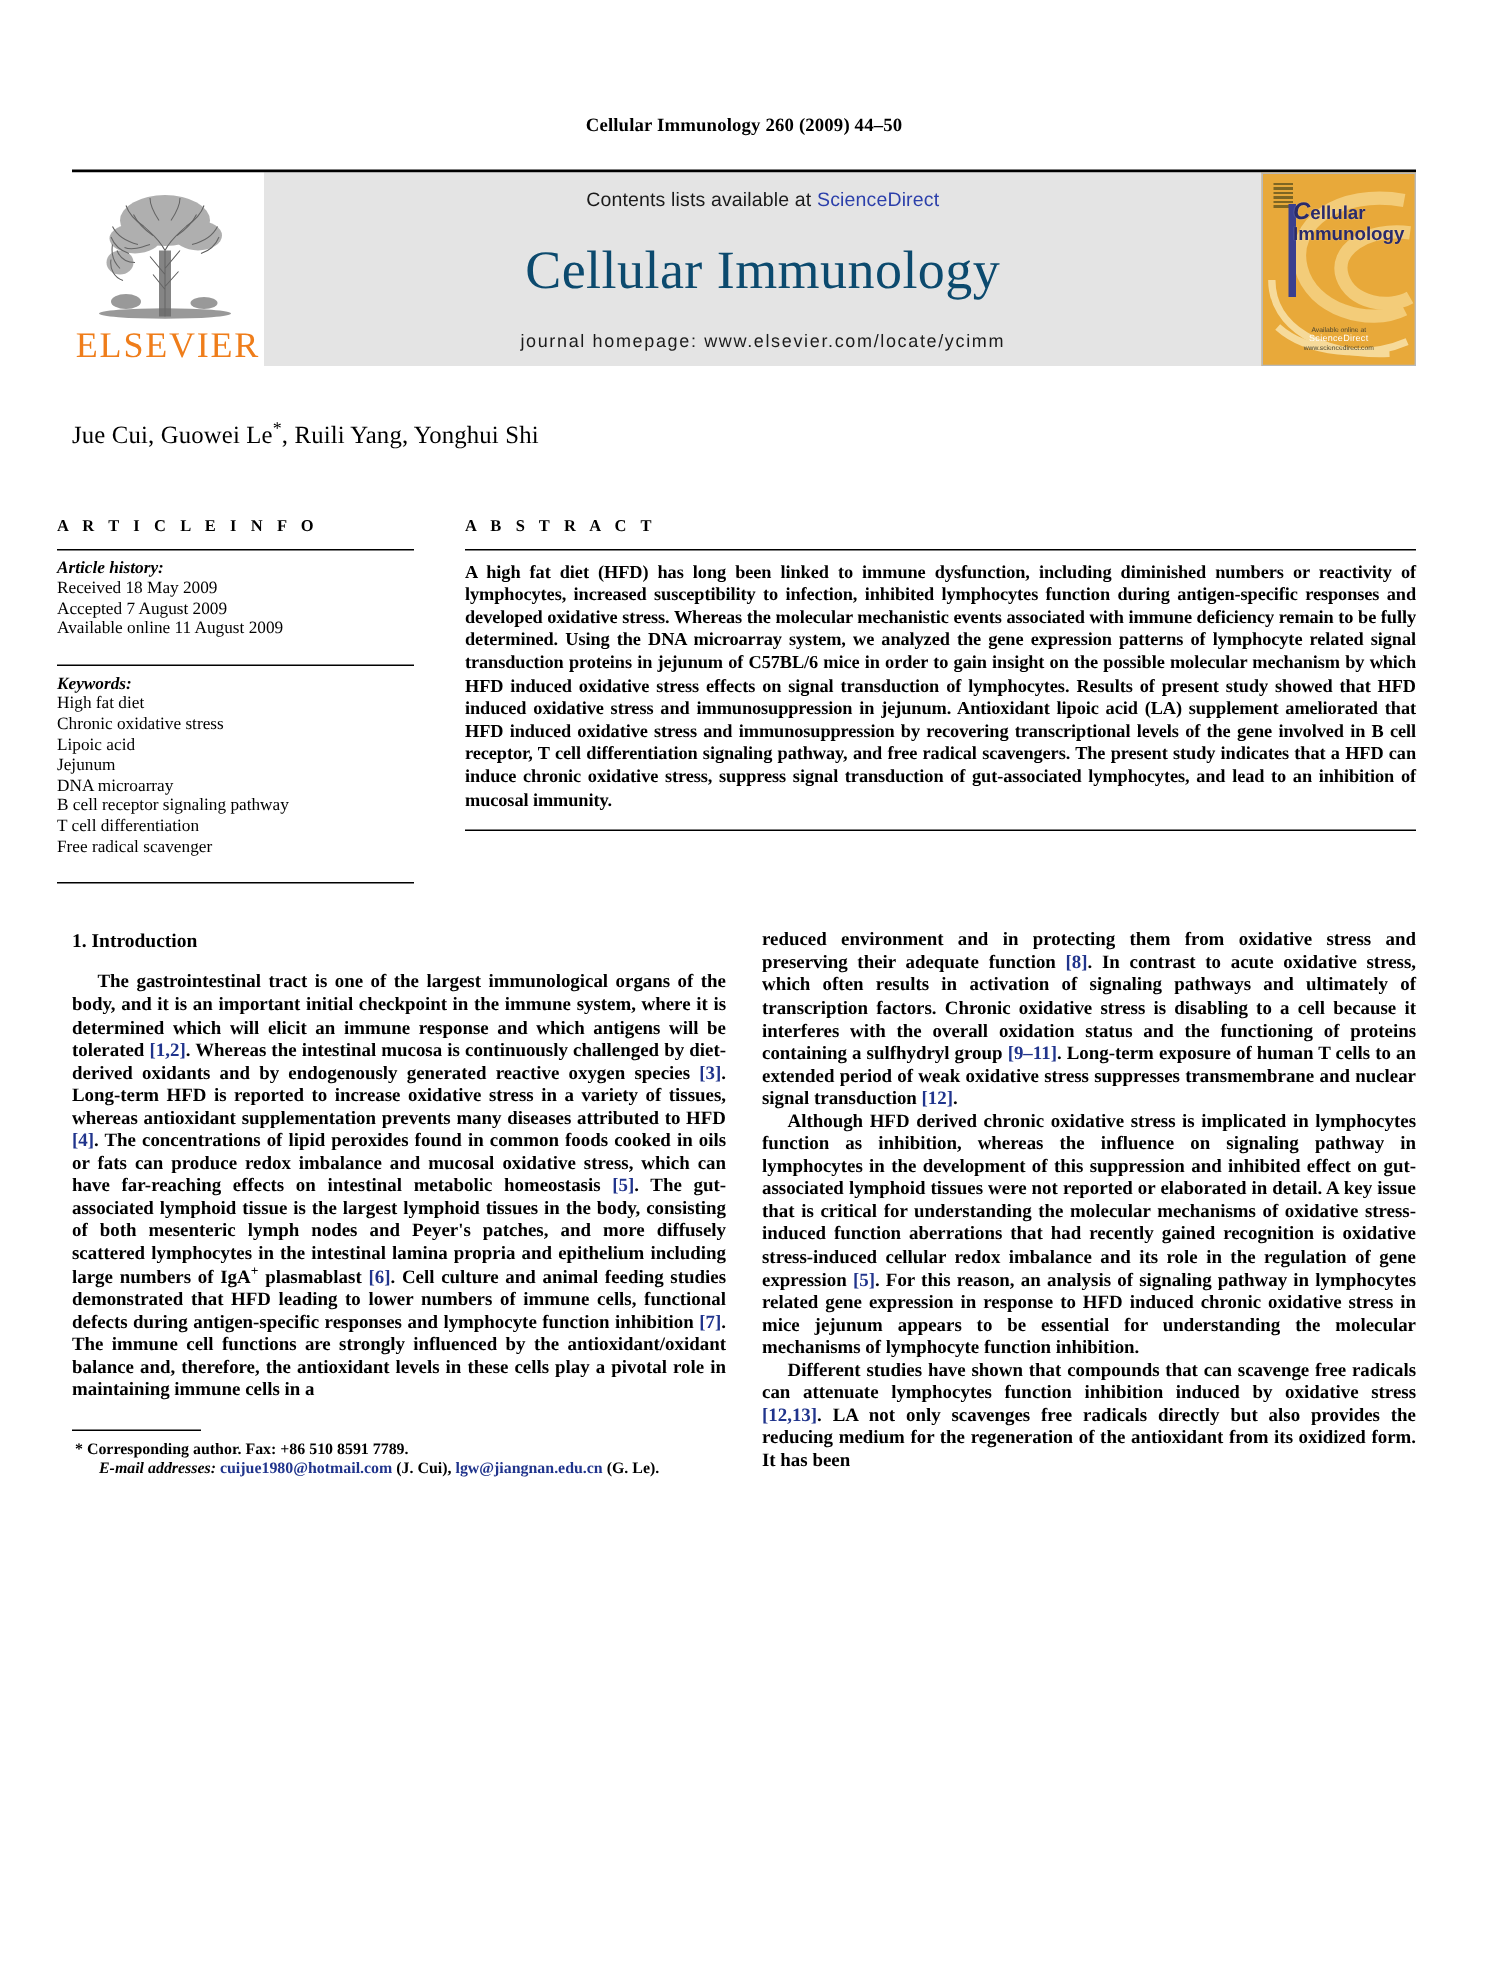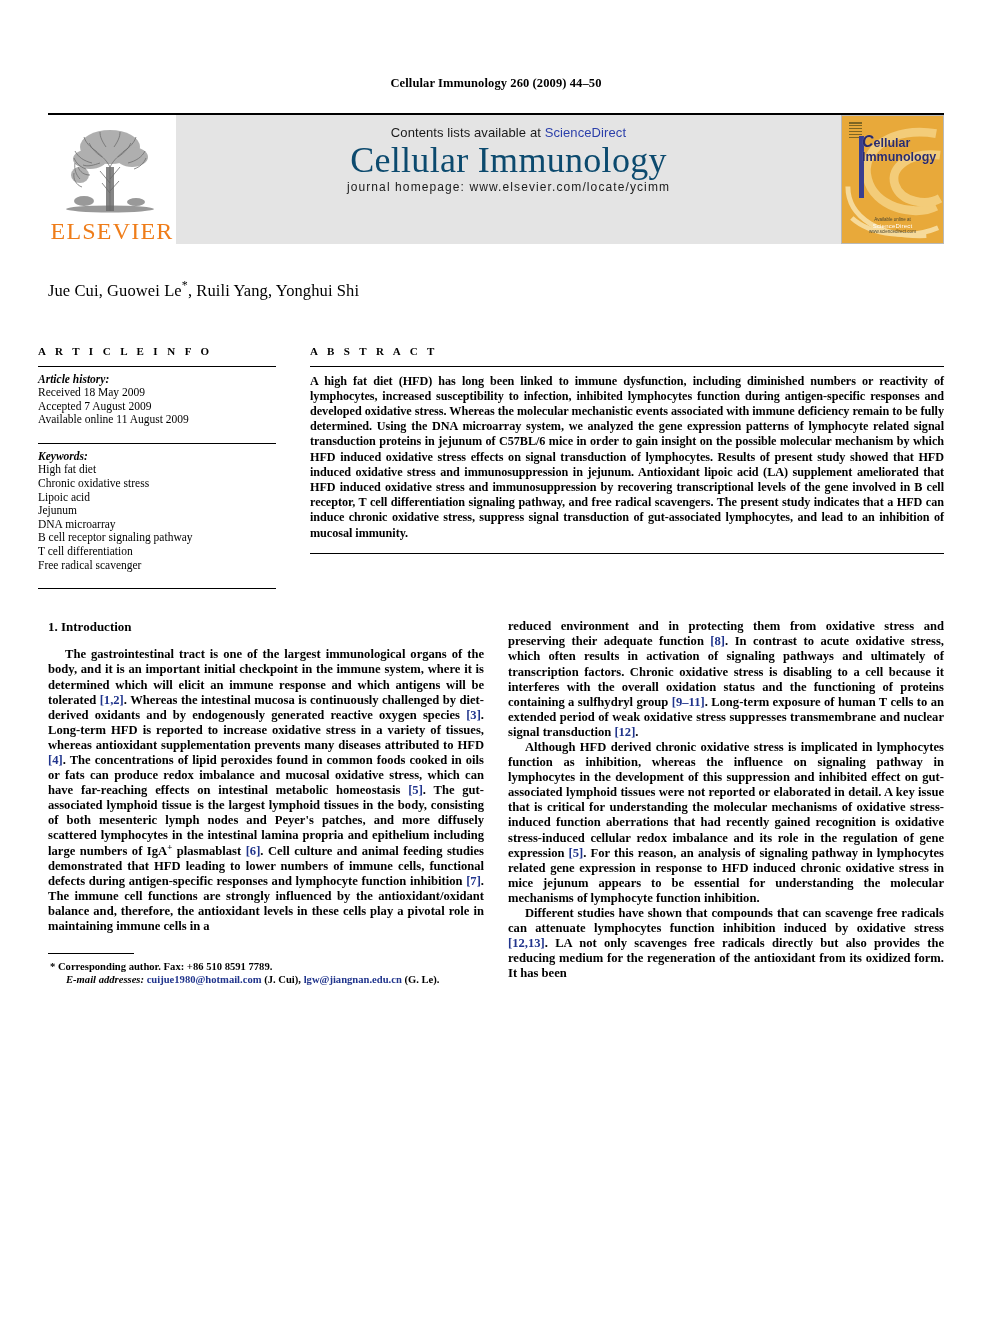--- a/index.html
+++ b/index.html
@@ -60,20 +60,21 @@
     letter-spacing: 1.2px;
     line-height: 22px;
     margin-top: 1px;
   }
   .masthead-center {
     flex: 1 1 auto;
     background: #e4e4e4;
     display: flex;
     flex-direction: column;
     align-items: center;
+    justify-content: space-between;
     padding: 10px 0 10px 0;
   }
   .contents-line {
     font-family: "Liberation Sans", sans-serif;
     font-size: 13px;
     color: #1a1a1a;
     letter-spacing: 0.1px;
   }
   .contents-line .sd {
     color: #2b3faa;

